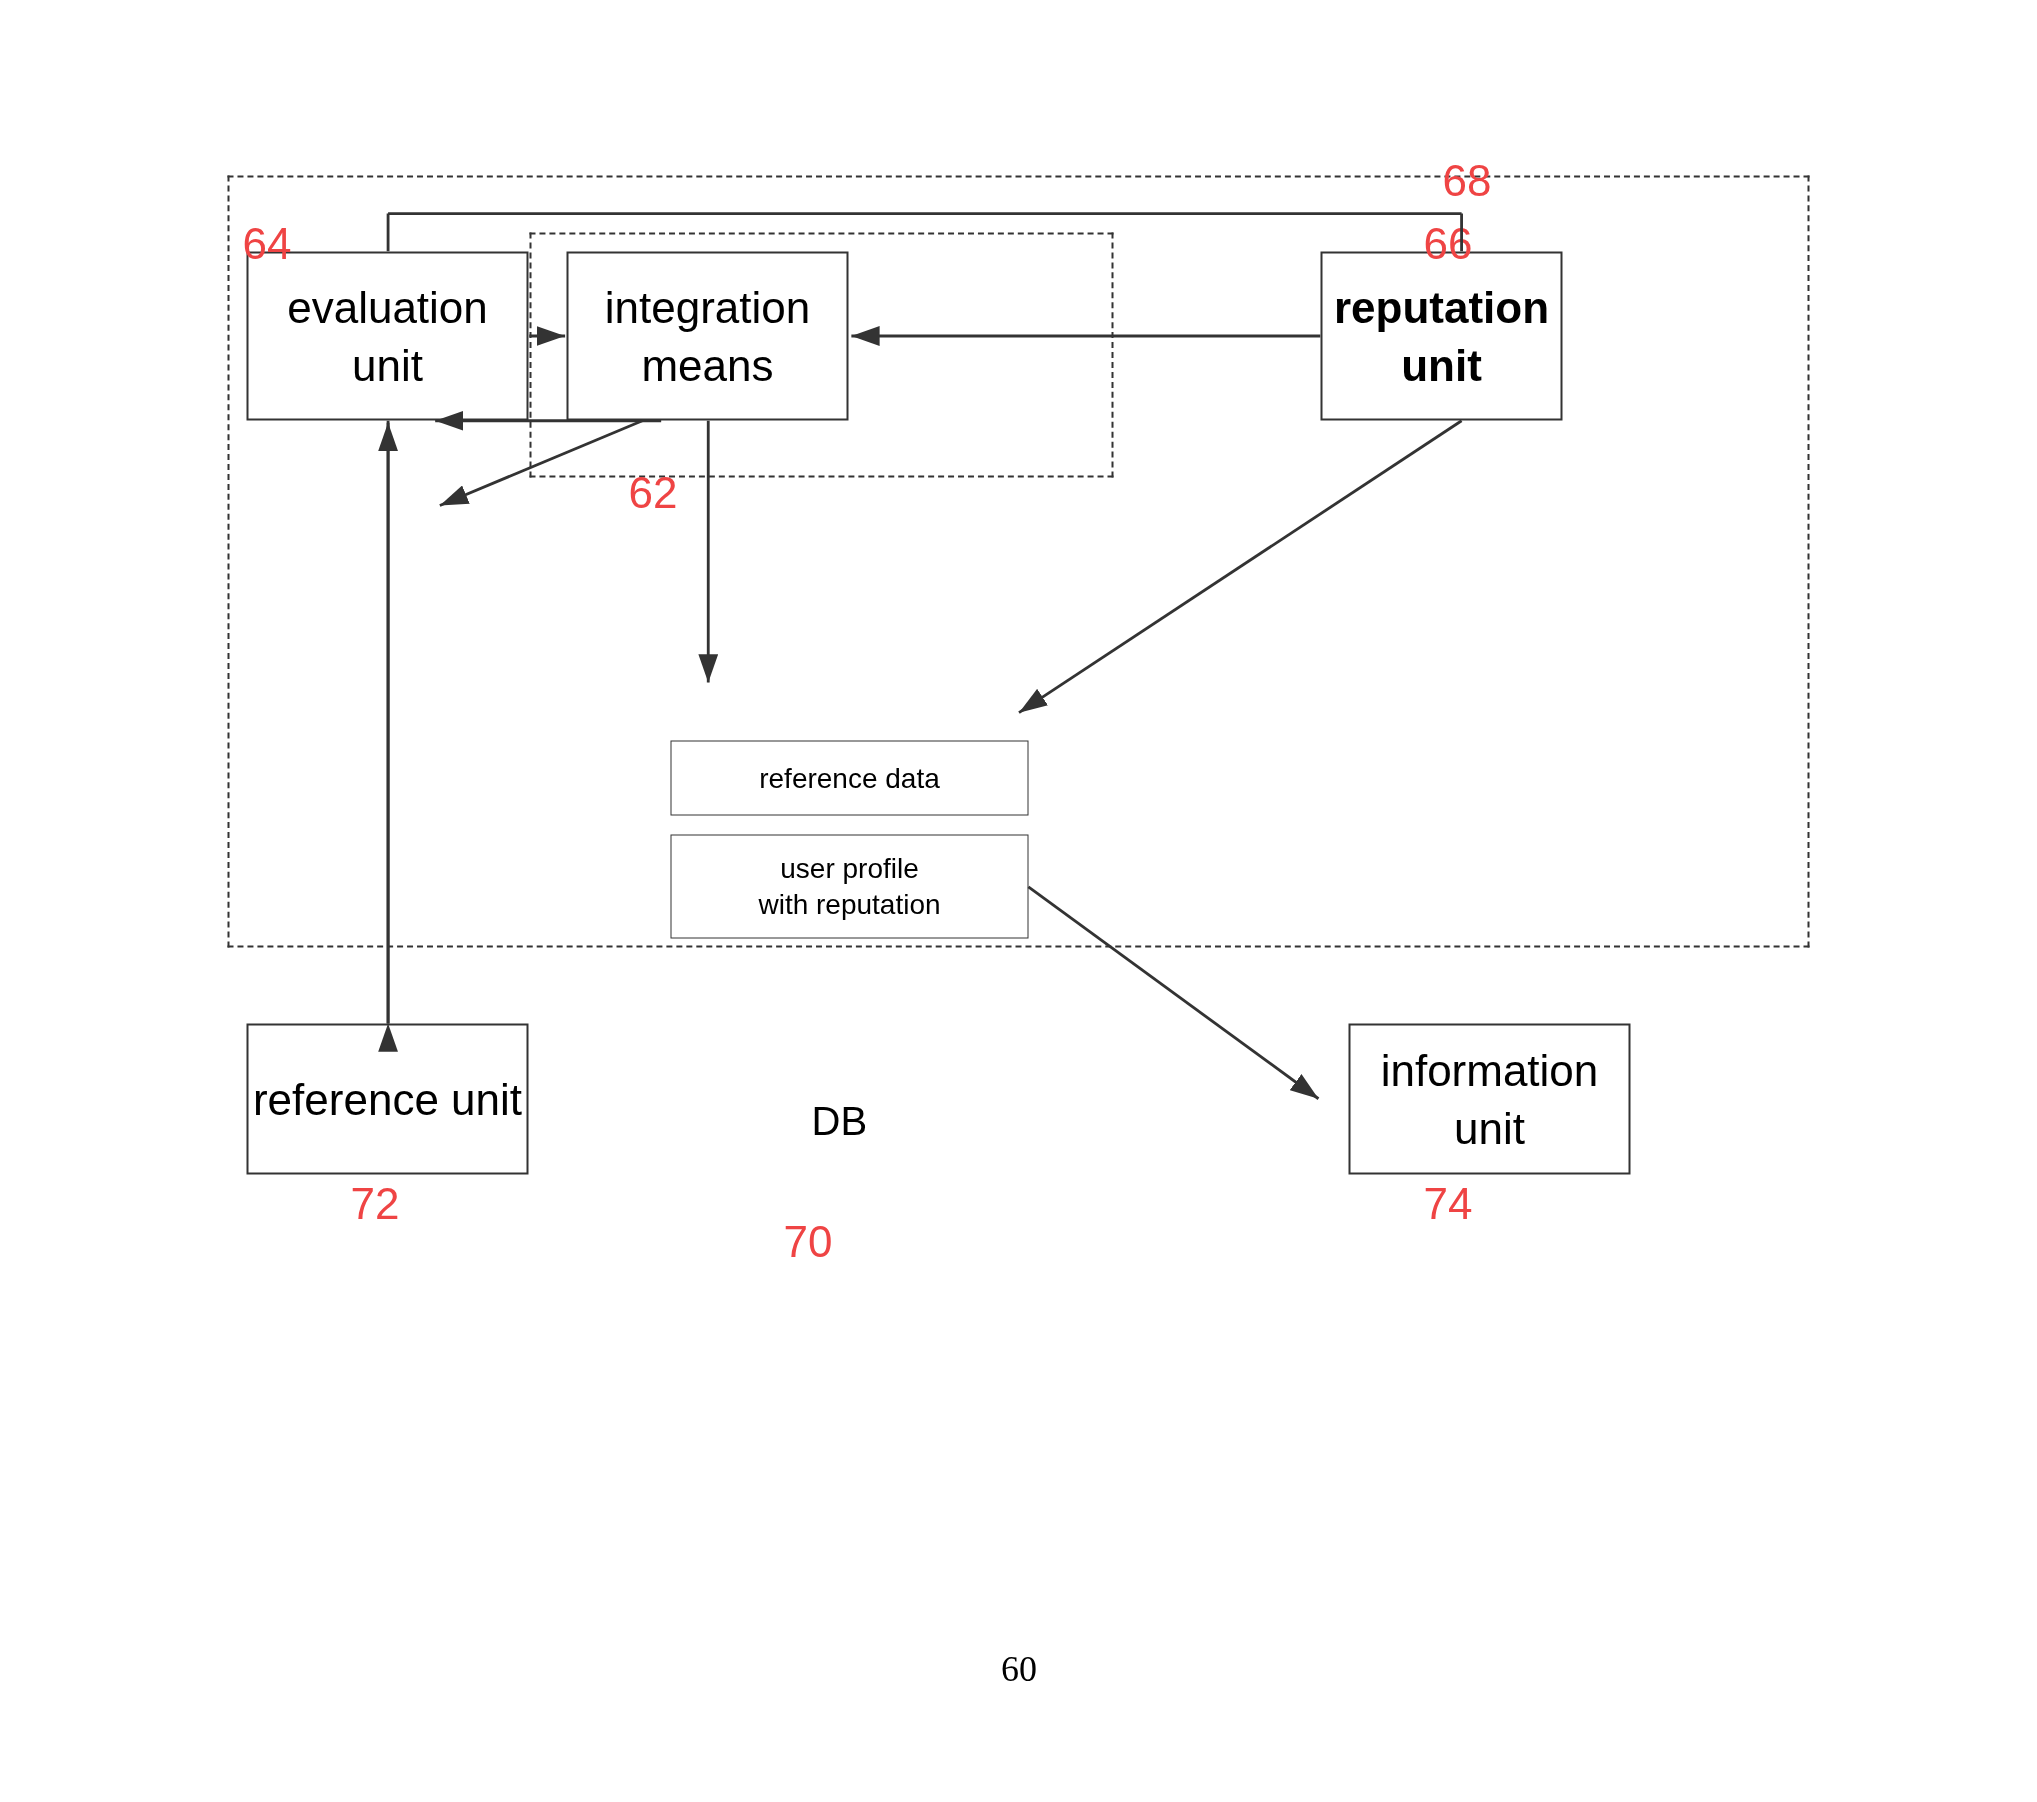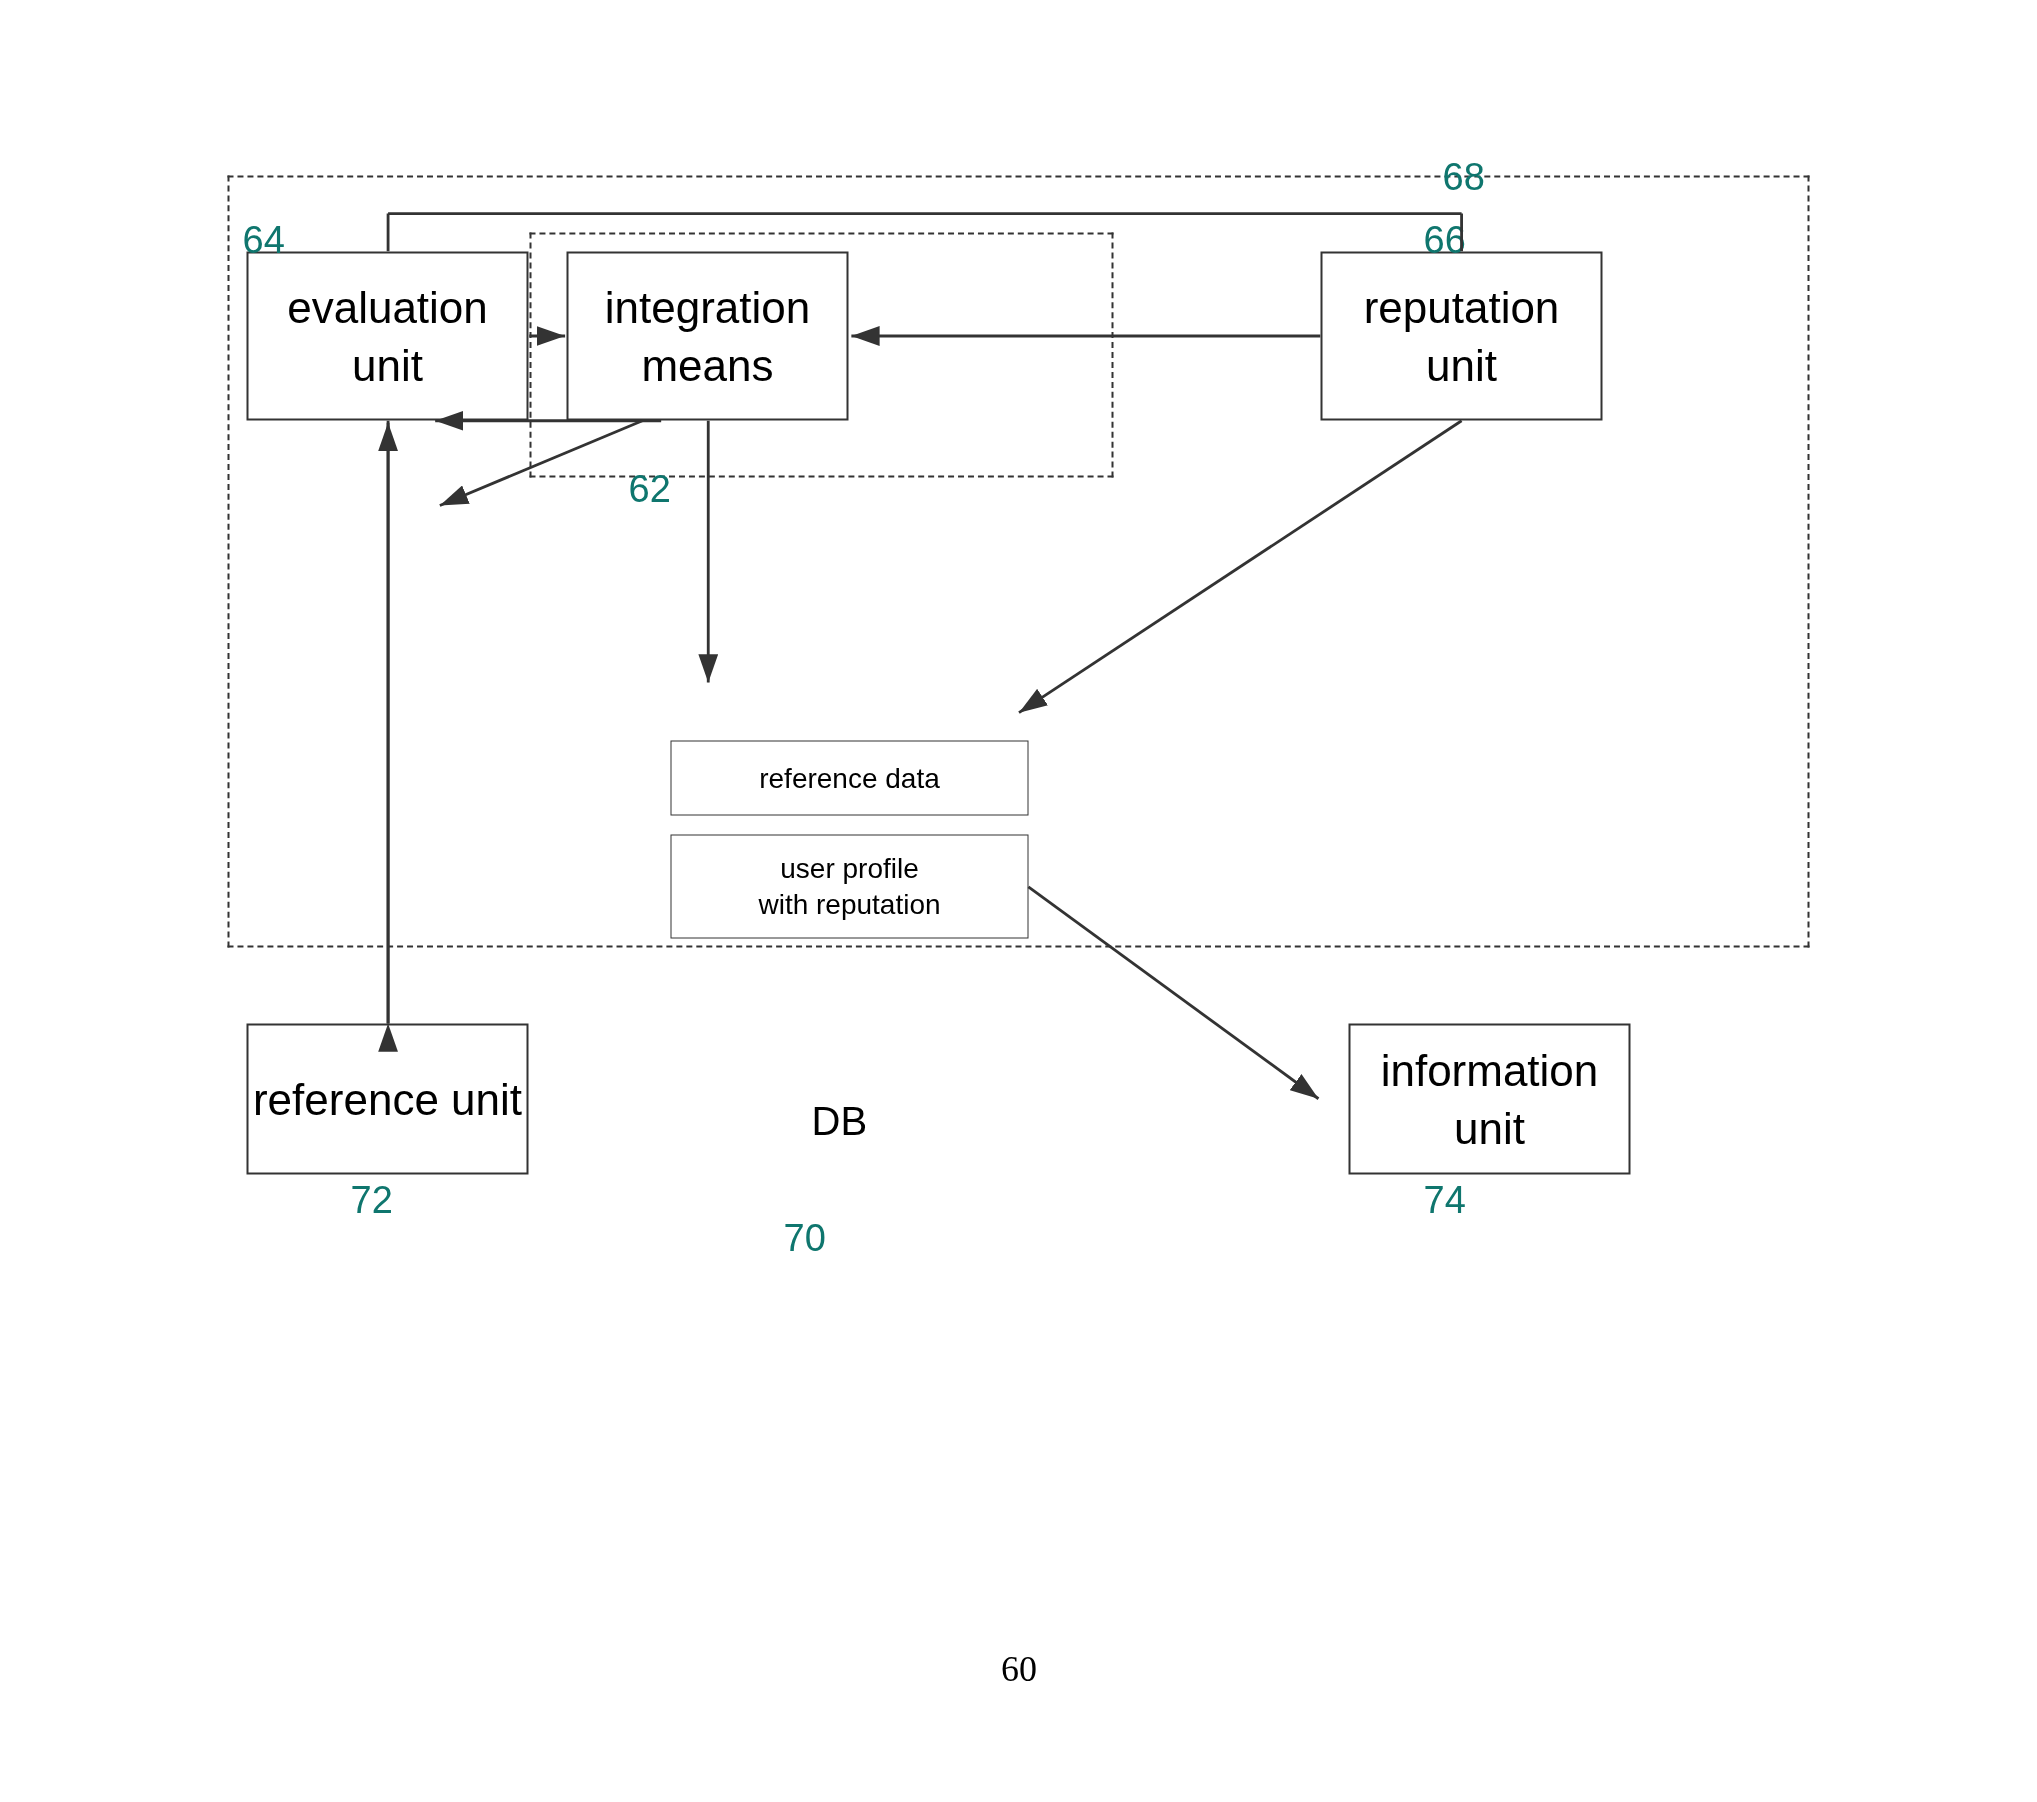--- a/index.html
+++ b/index.html
@@ -68,22 +68,23 @@
       top: 151px;
       left: 395px;
       width: 282px;
       height: 169px;
     }
 
     
     .reputation-unit {
       top: 151px;
       left: 1149px;
-      width: 282px;
+      width: 242px;
       height: 169px;
+      font-weight: bold;
     }
 
     
     .updating-unit {
       top: 923px;
       left: 75px;
       width: 282px;
       height: 151px;
     }
 
@@ -92,23 +93,23 @@
       top: 923px;
       left: 1149px;
       width: 282px;
       height: 151px;
       margin-left: 28px;
     }
 
     
     .label {
       position: absolute;
-      font-size: 38px;
-      font-family: Arial, sans-serif;
-      color: #0f766e;
+      font-size: 44px;
+      font-family: Arial, sans-serif;
+      color: #ef4444;
     }
 
     
     .db-container {
       position: absolute;
       top: 527px;
       left: 480px;
       width: 395px;
       height: 490px;
     }

